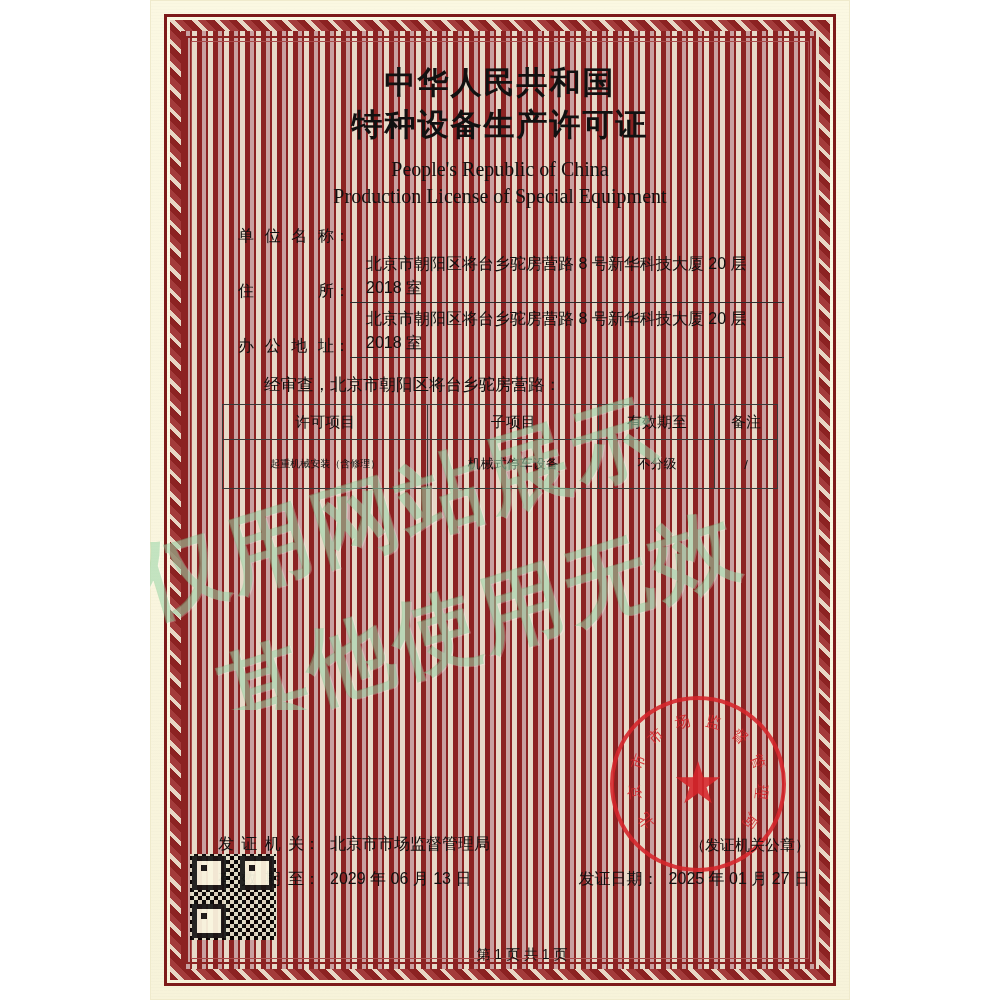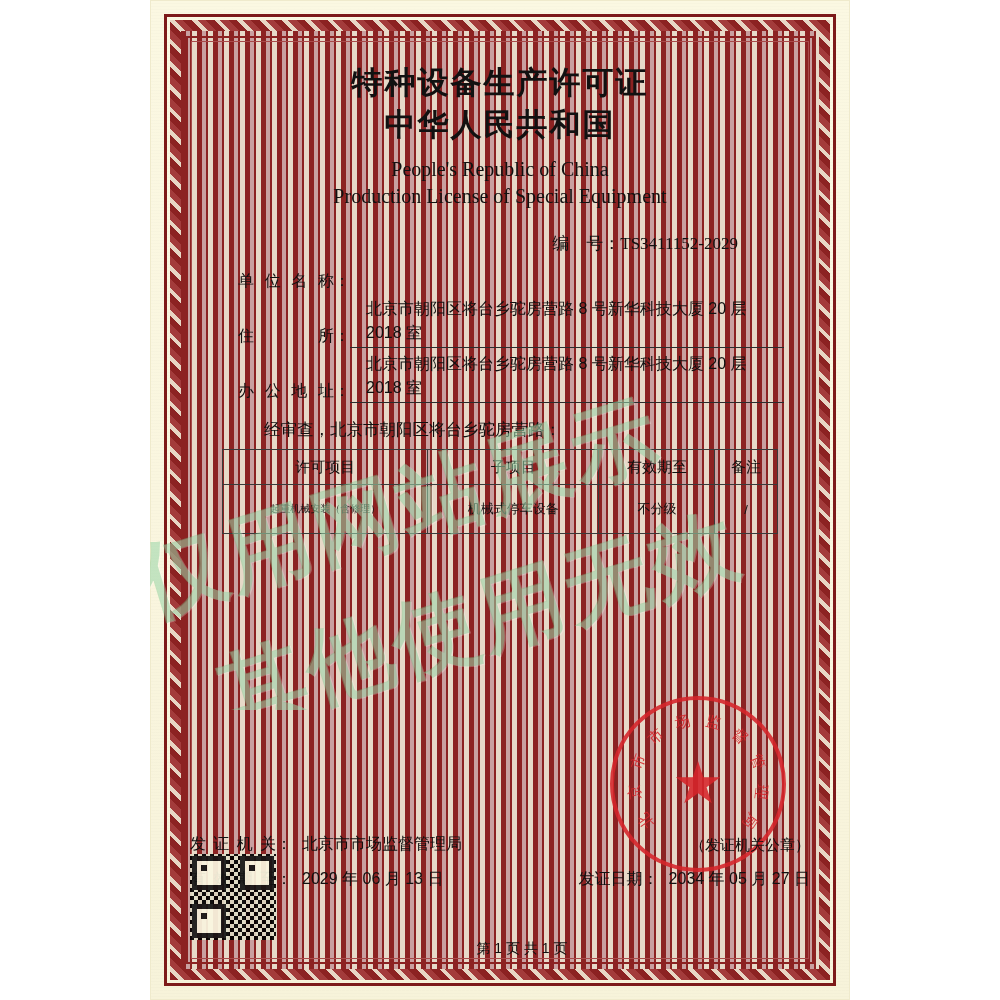--- a/index.html
+++ b/index.html
@@ -202,20 +202,21 @@
 
   
   .footer-block {
     position: absolute;
     left: 40px;
     right: 26px;
     bottom: 96px;
     font-family: "Liberation Sans", "DejaVu Sans", sans-serif;
     font-size: 16px;
     color: #111;
+    padding-left: 28px;
   }
   .f-row {
     display: flex;
     align-items: flex-end;
     margin-bottom: 14px;
   }
   .f-label {
     width: 86px;
     flex: 0 0 86px;
     text-align: justify;
@@ -300,21 +301,21 @@
     background: #141414;
   }
   .qr .e1 { left: 2px; top: 2px; }
   .qr .e2 { right: 2px; top: 2px; }
   .qr .e3 { left: 2px; bottom: 2px; }
 
   .page-footer {
     position: absolute;
     left: 0;
     right: 0;
-    bottom: 42px;
+    bottom: 36px;
     text-align: center;
     font-family: "Liberation Sans", "DejaVu Sans", sans-serif;
     font-size: 14px;
     color: #111;
     margin-left: 44px;
   }
 </style>
 </head>
 <body>
 
@@ -322,32 +323,29 @@
   <div class="cert">
 
     <div class="frame-outer"></div>
     <div class="frame-band"></div>
     <div class="frame-inner"></div>
     <div class="frame-inner2"></div>
 
     <div class="content">
 
       <div class="title-cn">
+        <div>中华人民共和国</div>
         <div>特种设备生产许可证</div>
-        <div>中华人民共和国</div>
       </div>
 
       <div class="title-en">
         <div>People's Republic of China</div>
         <div>Production License of Special Equipment</div>
       </div>
 
-      <div class="serial-row">
-        <span>编　号：</span><span>TS3411152-2029</span>
-      </div>
 
       <div class="fields">
         <div class="field">
           <span class="field-label">单位名称</span>
           <span class="field-colon">：</span>
         </div>
         <div class="field">
           <span class="field-label">住　　所</span>
           <span class="field-colon">：</span>
           <span class="field-value two-line">北京市朝阳区将台乡驼房营路 8 号新华科技大厦 20 层 2018 室</span>
@@ -412,21 +410,21 @@
           <span class="seal-caption">（发证机关公章）</span>
         </span>
       </div>
       <div class="f-row">
         <span class="f-label">有效期至</span>
         <span class="f-colon">：</span>
         <span class="f-val">2029 年 06 月 13 日</span>
         <span class="f-right">
           <span>发证日期</span>
           <span>：</span>
-          <span class="f-val">2034 年 05 月 27 日</span>
+          <span class="f-val">2025 年 01 月 27 日</span>
         </span>
       </div>
     </div>
 
     <div class="qr">
       <span class="eye e1">
           <i></i>
         </span>
       <span class="eye e2">
           <i></i>

